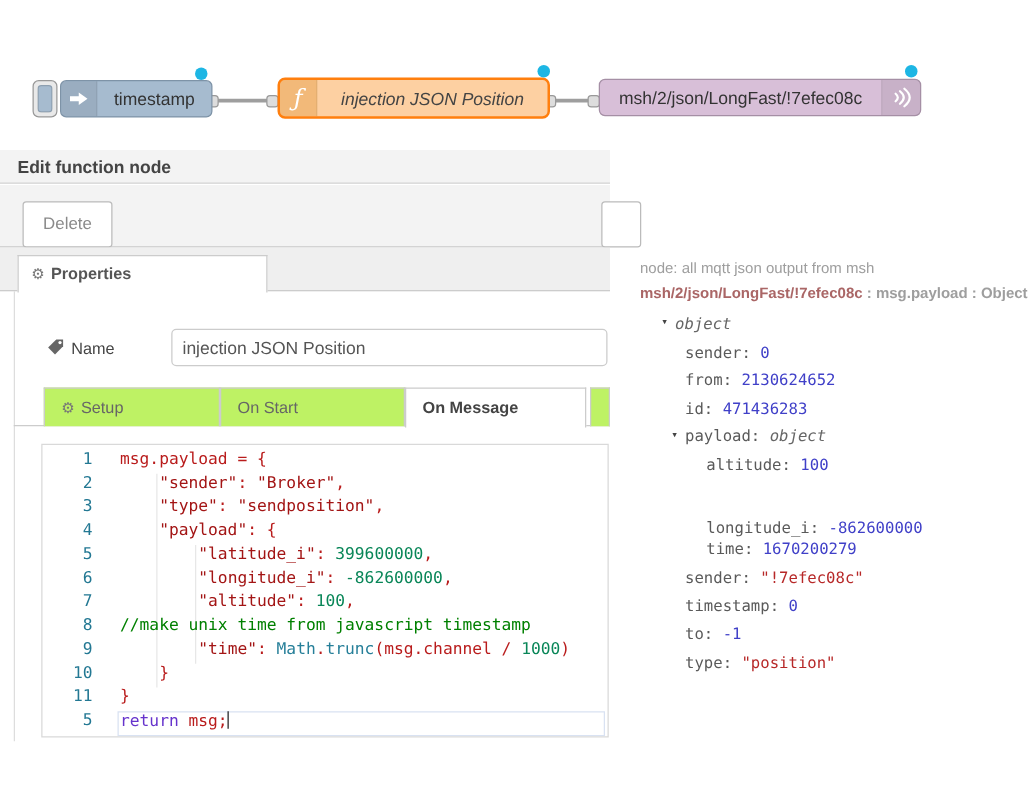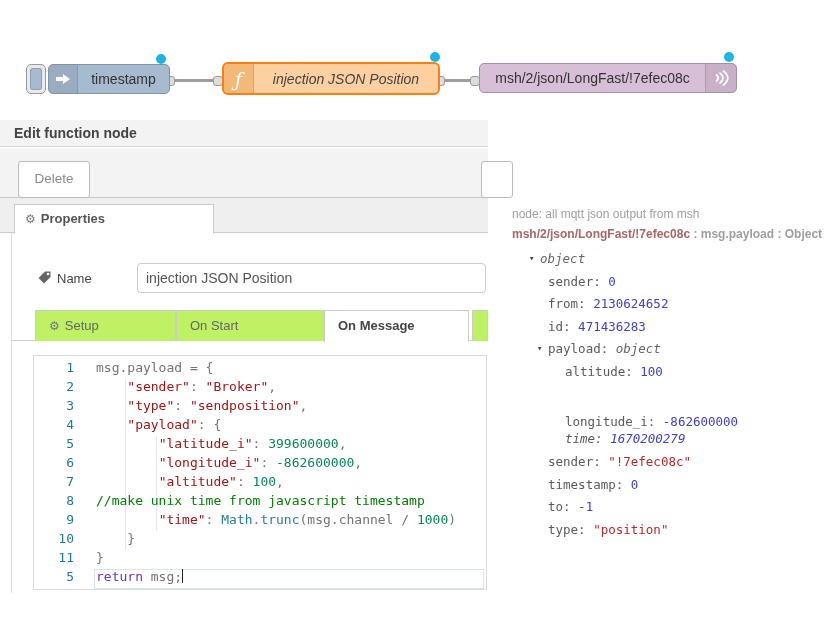--- a/index.html
+++ b/index.html
@@ -80,21 +80,21 @@
   .dbg-meta1{position:absolute;left:512px;top:207px;font-size:12px;color:#9e9e9e;}
   .dbg-meta2{position:absolute;left:512px;top:227px;font-size:12px;color:#9e9e9e;font-weight:bold;}
   .dbg-topic{color:#a66;}
   .dbg-tree{position:absolute;left:512px;top:251px;width:310px;height:300px;}
   .dr{position:absolute;left:0;height:22px;font:12.5px "DejaVu Sans Mono",monospace;color:#555;
         white-space:pre;box-sizing:border-box;}
   .ar{position:absolute;top:2px;font-size:9px;color:#444;}
   .dk{color:#5a5a5a;}
   .dt{font-style:italic;color:#666;}
 </style>
-<style>.tk-p{color:#737373}.tk-s{color:#a31515}.tk-nu{color:#098658}.tk-c{color:#008000}.tk-k{color:#6633cc}.tk-b{color:#267f99}.ln{color:#237893}.dv-num{color:#4040c8}.dv-str{color:#b72828}</style></head>
+<style>.tk-p{color:#b91c1c}.tk-s{color:#a31515}.tk-nu{color:#098658}.tk-c{color:#008000}.tk-k{color:#6633cc}.tk-b{color:#267f99}.ln{color:#237893}.dv-num{color:#4040c8}.dv-str{color:#b72828}</style></head>
 <body>
 
 <div class="stage" style="--inject: #a6bbcf; --func: #fdd0a2; --mqtt: #d8bfd8; --sel: #ff7f0e; --dot: #1db6e4; --wire: #9e9e9e;">
 
   <div class="inj-btn">
     <div class="inj-btn-inner"></div>
   </div>
 
   <div class="port" style="left:165px;top:76px;"></div>
   <div class="wire" style="left:173px;top:79px;width:44px;"></div>
@@ -176,20 +176,20 @@
   <div class="dbg-meta1">node: all mqtt json output from msh</div>
   <div class="dbg-meta2"><span class="dbg-topic">msh/2/json/LongFast/!7efec08c</span><span> : msg.payload : Object</span></div>
   <div class="dbg-tree">
       <div class="dr" style="top: 0px; padding-left: 28px;"><span class="ar" style="left: 17px;">▾</span><span class="dt">object</span></div>
       <div class="dr" style="top: 22.55px; padding-left: 36px;"><span class="dk">sender: </span><span class="dv-num">0</span></div>
       <div class="dr" style="top: 45.1px; padding-left: 36px;"><span class="dk">from: </span><span class="dv-num">2130624652</span></div>
       <div class="dr" style="top: 67.65px; padding-left: 36px;"><span class="dk">id: </span><span class="dv-num">471436283</span></div>
       <div class="dr" style="top: 90.2px; padding-left: 36px;"><span class="ar" style="left: 25px;">▾</span><span class="dk">payload: </span><span class="dt">object</span></div>
       <div class="dr" style="top: 112.75px; padding-left: 53px;"><span class="dk">altitude: </span><span class="dv-num">100</span></div>
       <div class="dr" style="top: 163px; padding-left: 53px;"><span class="dk">longitude_i: </span><span class="dv-num">-862600000</span></div>
-      <div class="dr" style="top: 180.4px; padding-left: 53px; font-style: italic;"><span class="dk">time: </span><span class="dv-num">1670200279</span></div>
+      <div class="dr" style="top: 180.4px; padding-left: 53px;"><span class="dk">time: </span><span class="dv-num">1670200279</span></div>
       <div class="dr" style="top: 202.95px; padding-left: 36px;"><span class="dk">sender: </span><span class="dv-str">"!7efec08c"</span></div>
       <div class="dr" style="top: 225.5px; padding-left: 36px;"><span class="dk">timestamp: </span><span class="dv-num">0</span></div>
       <div class="dr" style="top: 248.05px; padding-left: 36px;"><span class="dk">to: </span><span class="dv-num">-1</span></div>
       <div class="dr" style="top: 270.6px; padding-left: 36px;"><span class="dk">type: </span><span class="dv-str">"position"</span></div>
     </div>
 
 </div>
 
 </body></html>

